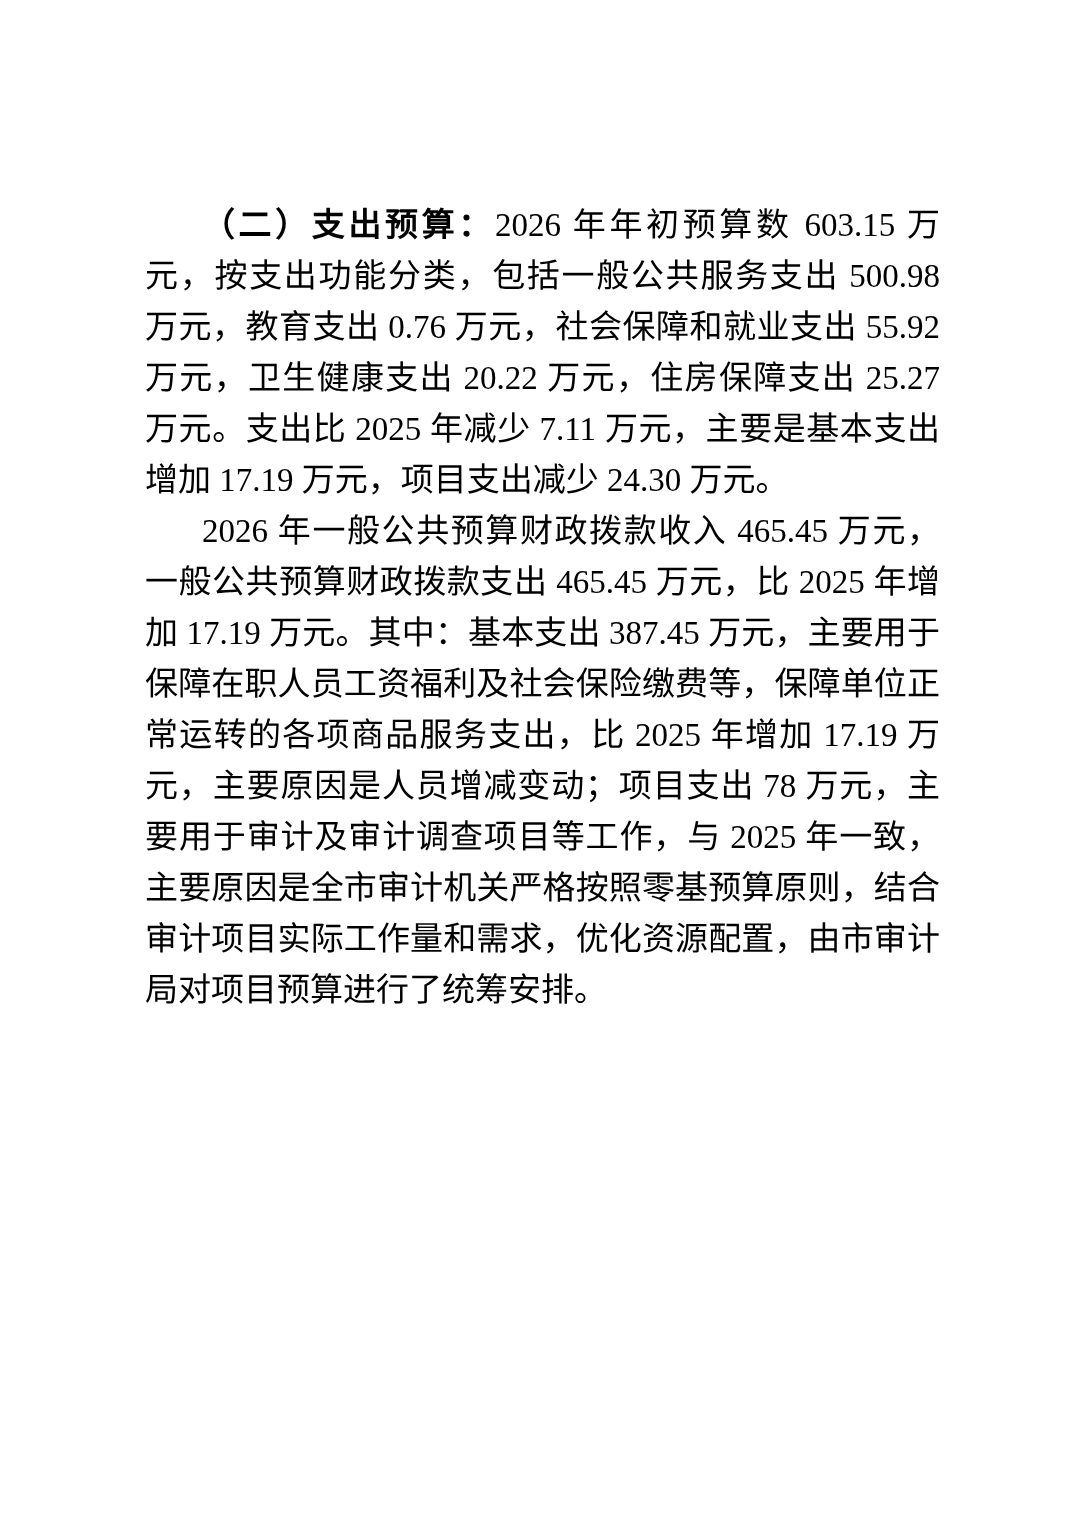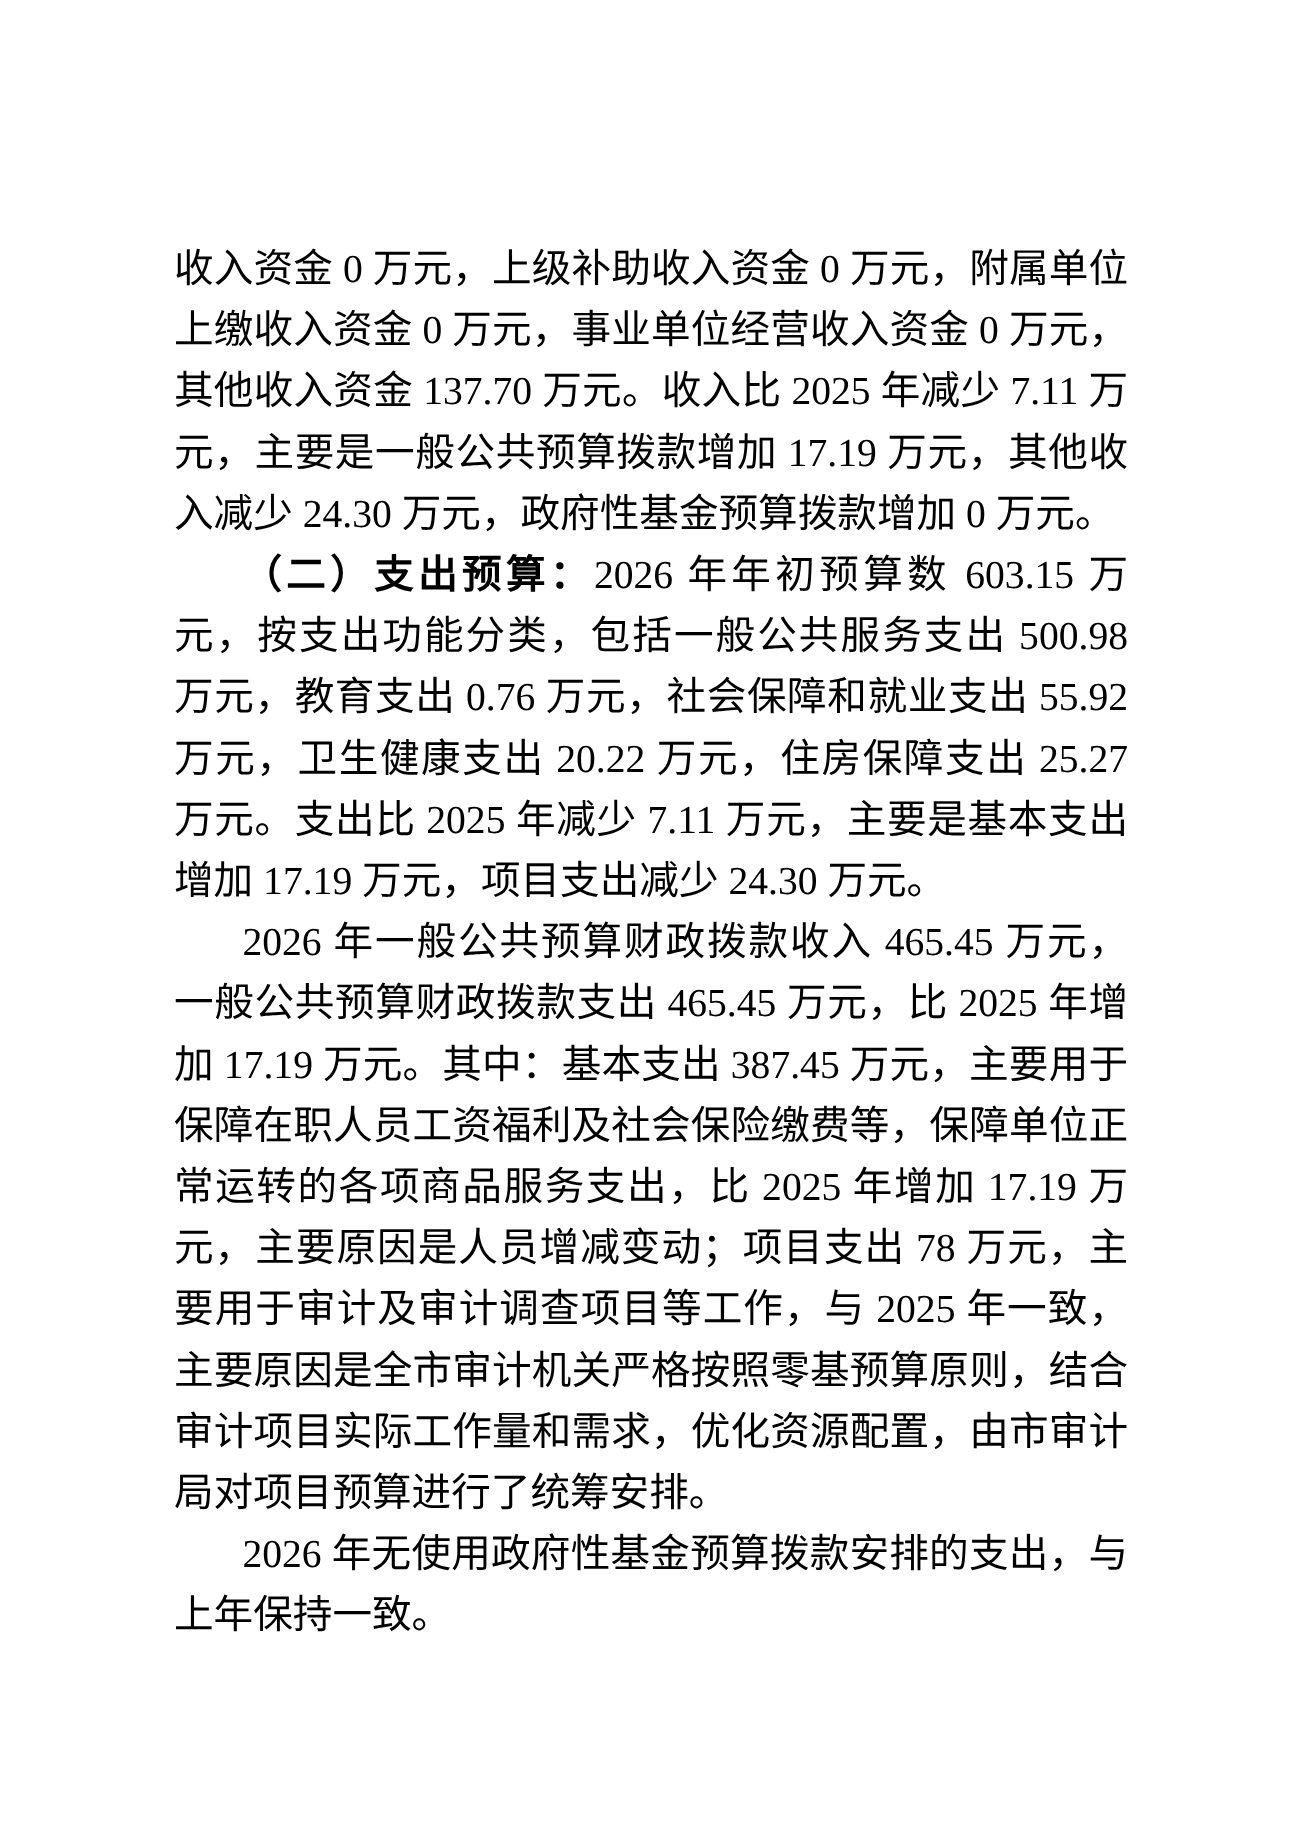--- a/index.html
+++ b/index.html
@@ -42,22 +42,20 @@
   }
   .lead {
     font-weight: 700;
   }
 </style>
 </head>
 <body>
 
 <div class="page">
 
-  <p class="para">收入资金 0 万元，上级补助收入资金 0 万元，附属单位上缴收入资金 0 万元，事业单位经营收入资金 0 万元，其他收入资金 137.70 万元。收入比 2025 年减少 7.11 万元，主要是一般公共预算拨款增加 17.19 万元，其他收入减少 24.30 万元，政府性基金预算拨款增加 0 万元。</p>
 
   <p class="para indent"><span class="lead">（二）支出预算：</span><span>2026 年年初预算数 603.15 万元，按支出功能分类，包括一般公共服务支出 500.98 万元，教育支出 0.76 万元，社会保障和就业支出 55.92 万元，卫生健康支出 20.22 万元，住房保障支出 25.27 万元。支出比 2025 年减少 7.11 万元，主要是基本支出增加 17.19 万元，项目支出减少 24.30 万元。</span></p>
 
 
   <p class="para indent">2026 年一般公共预算财政拨款收入 465.45 万元，一般公共预算财政拨款支出 465.45 万元，比 2025 年增加 17.19 万元。其中：基本支出 387.45 万元，主要用于保障在职人员工资福利及社会保险缴费等，保障单位正常运转的各项商品服务支出，比 2025 年增加 17.19 万元，主要原因是人员增减变动；项目支出 78 万元，主要用于审计及审计调查项目等工作，与 2025 年一致，主要原因是全市审计机关严格按照零基预算原则，结合审计项目实际工作量和需求，优化资源配置，由市审计局对项目预算进行了统筹安排。</p>
 
-  <p class="para indent">2026 年无使用政府性基金预算拨款安排的支出，与上年保持一致。</p>
 
 </div>
 
 </body></html>

